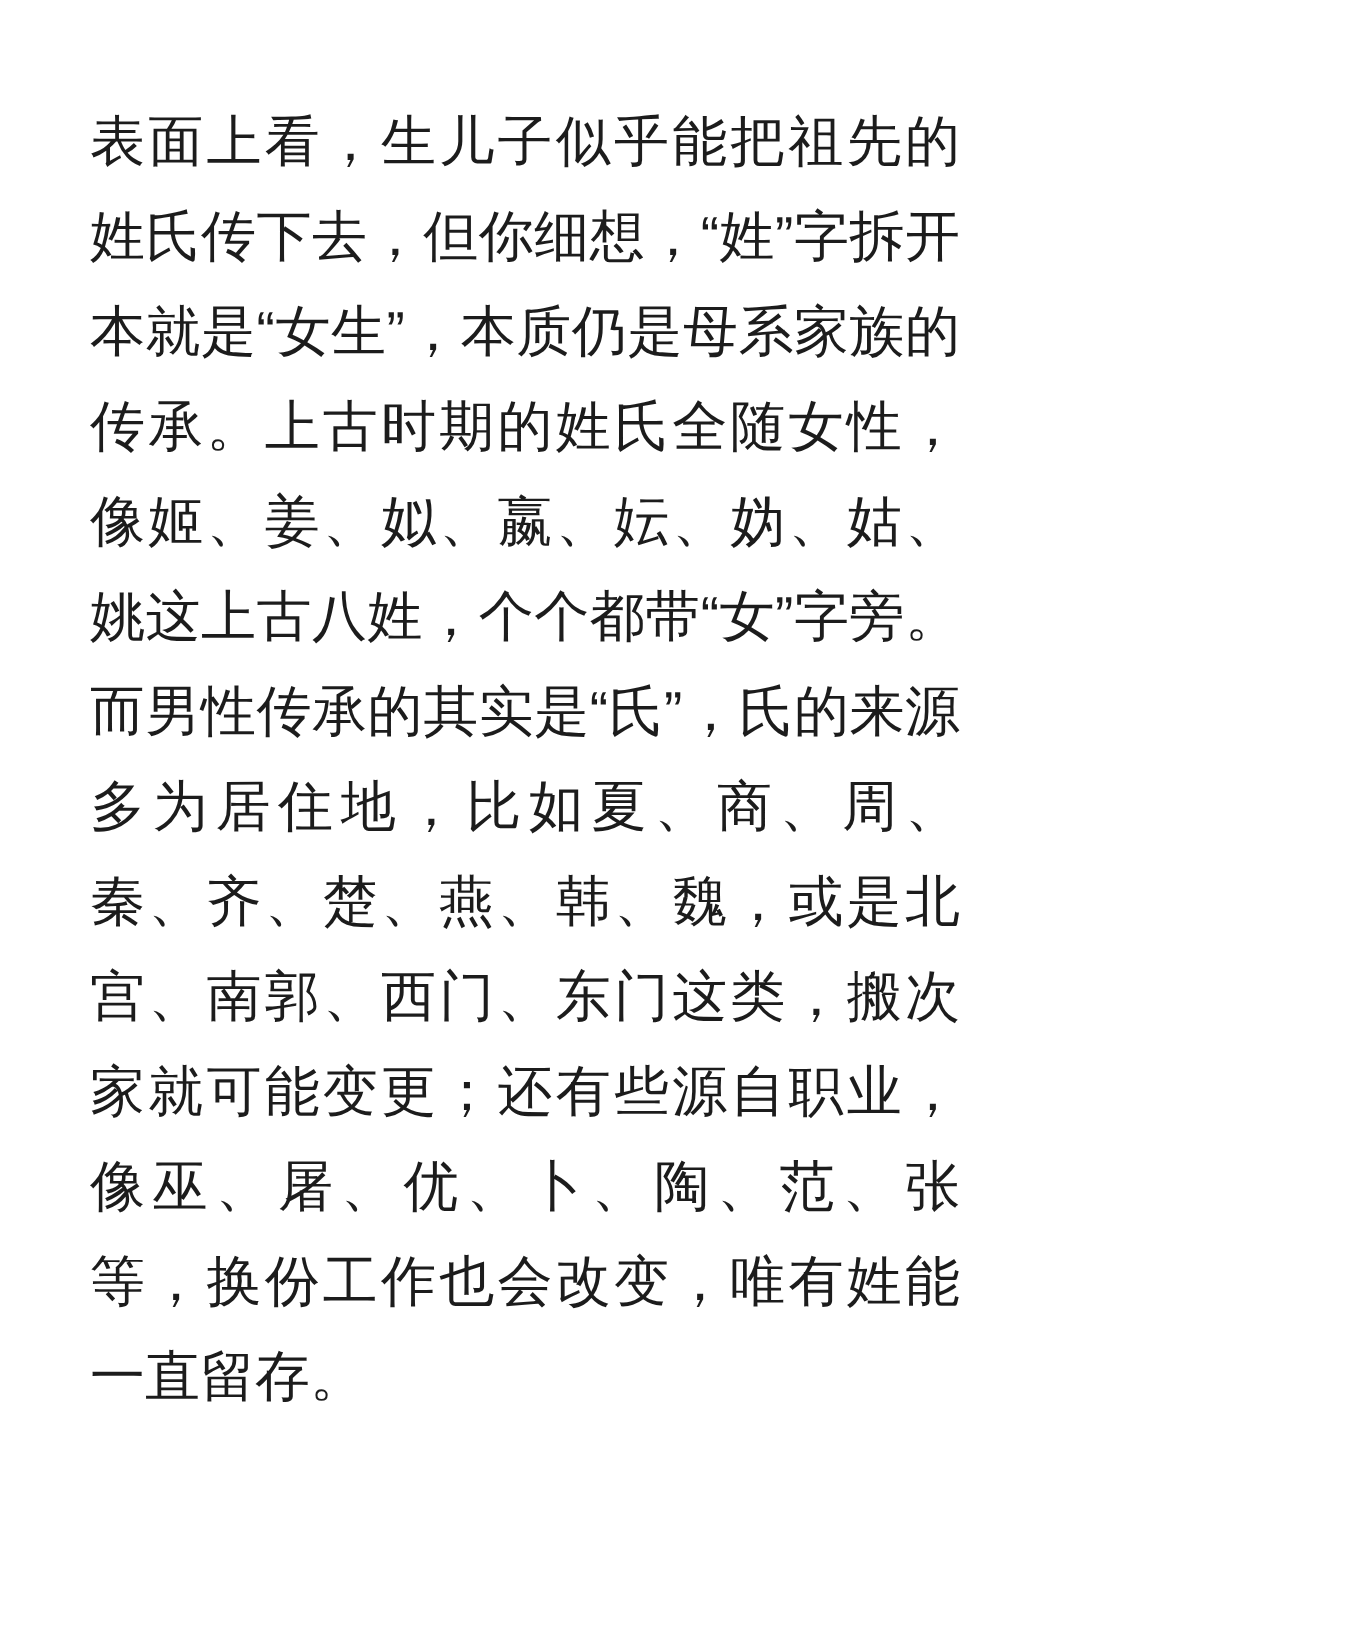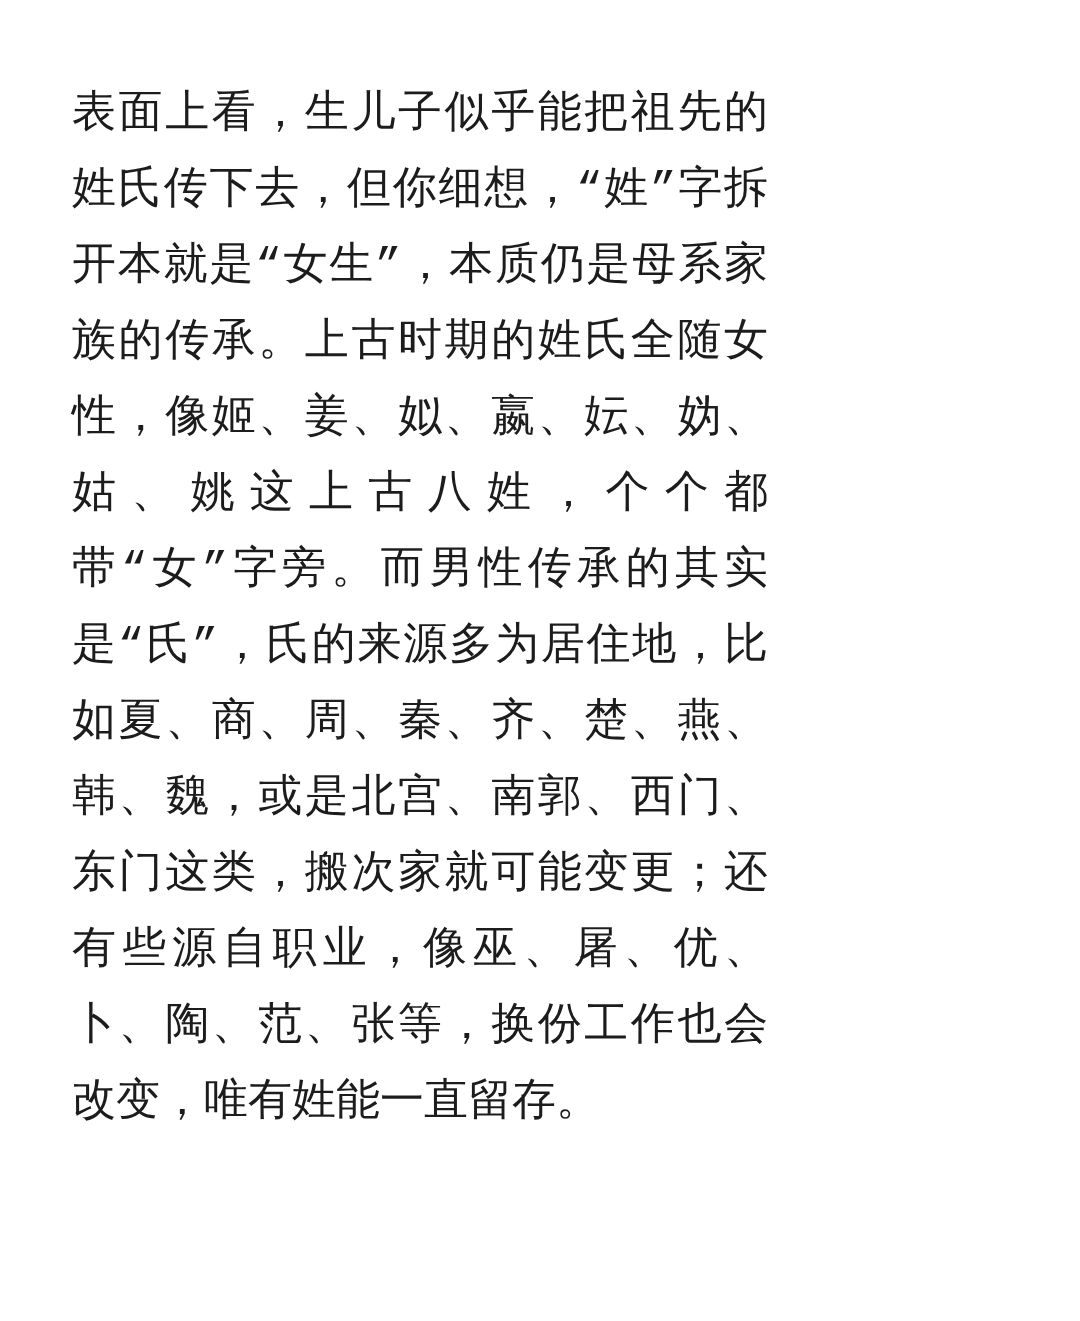--- a/index.html
+++ b/index.html
@@ -11,21 +11,20 @@
     font-family: "Liberation Sans", sans-serif;
   }
   .page {
     position: relative;
     width: 856px;
     height: 1321px;
     box-sizing: border-box;
     background: #ffffff;
     padding: 76px 88px 16px 72px;
     overflow: hidden;
-    font-family: Liberation Mono, monospace;
   }
   .article {
     color: #1c1c1c;
   }
   .article p {
     margin: 0 0 76px 0;
     font-size: 44px;
     line-height: 76px;
     font-weight: 400;
     text-align: justify;

